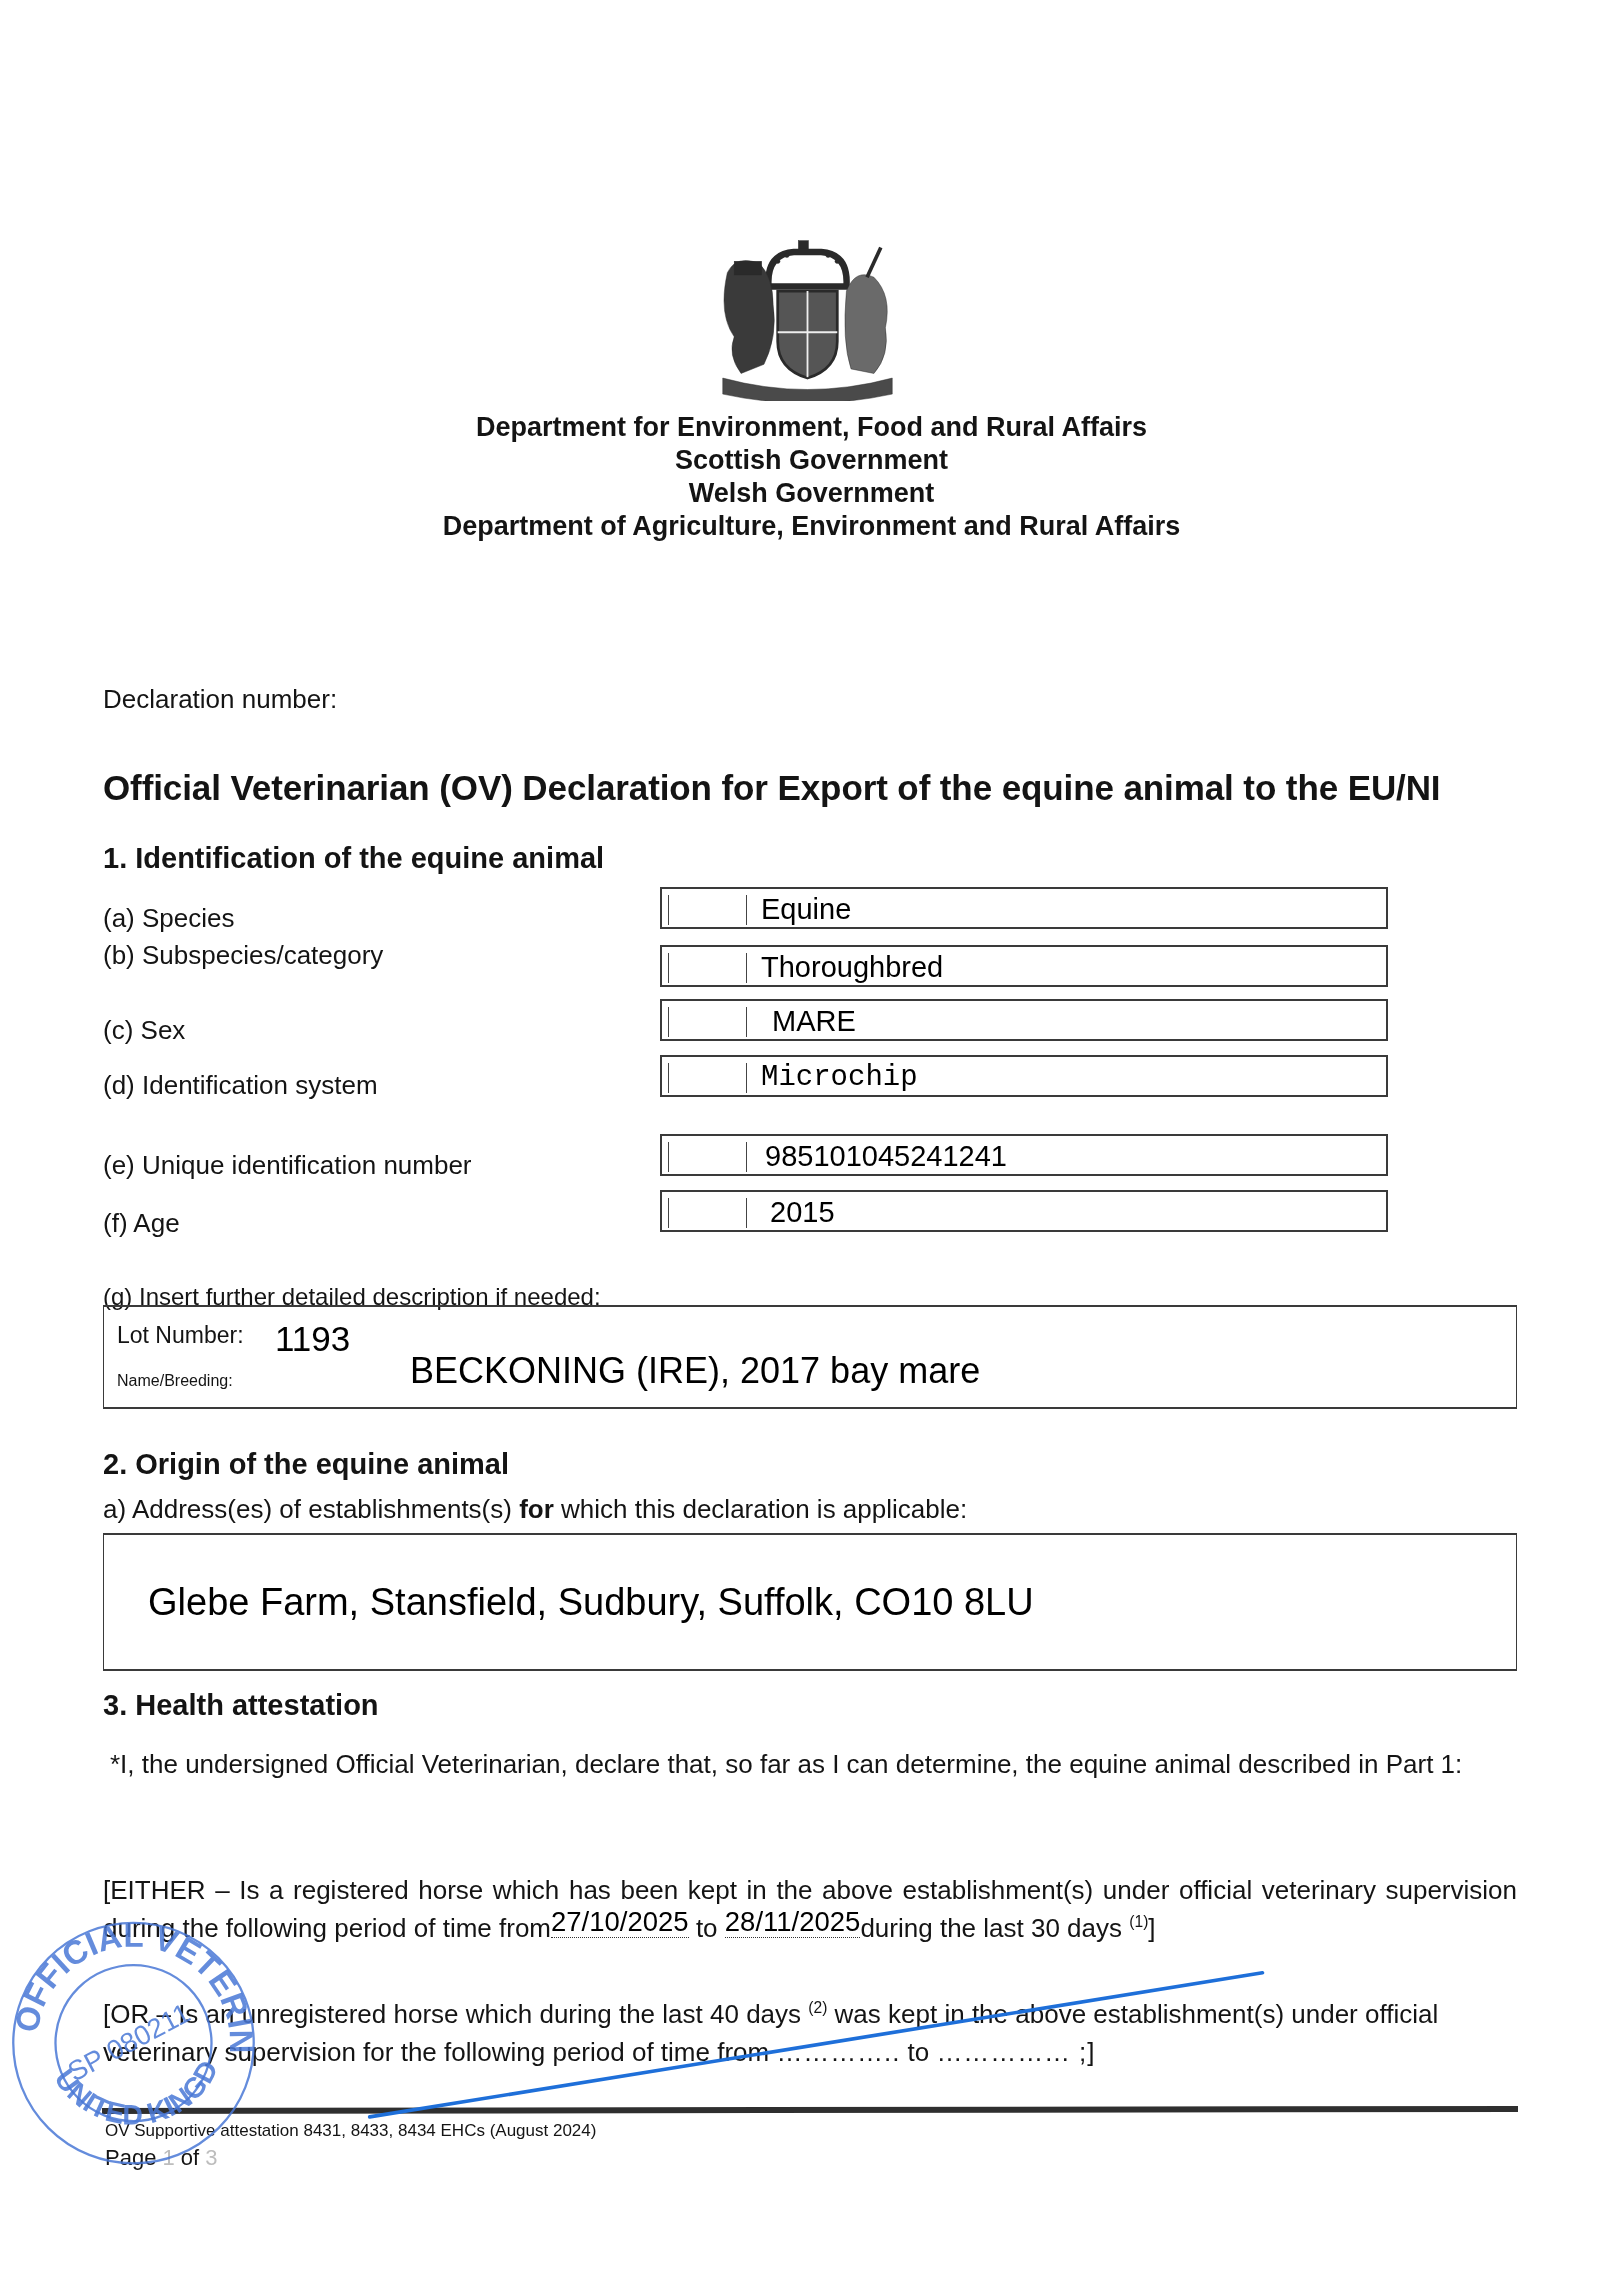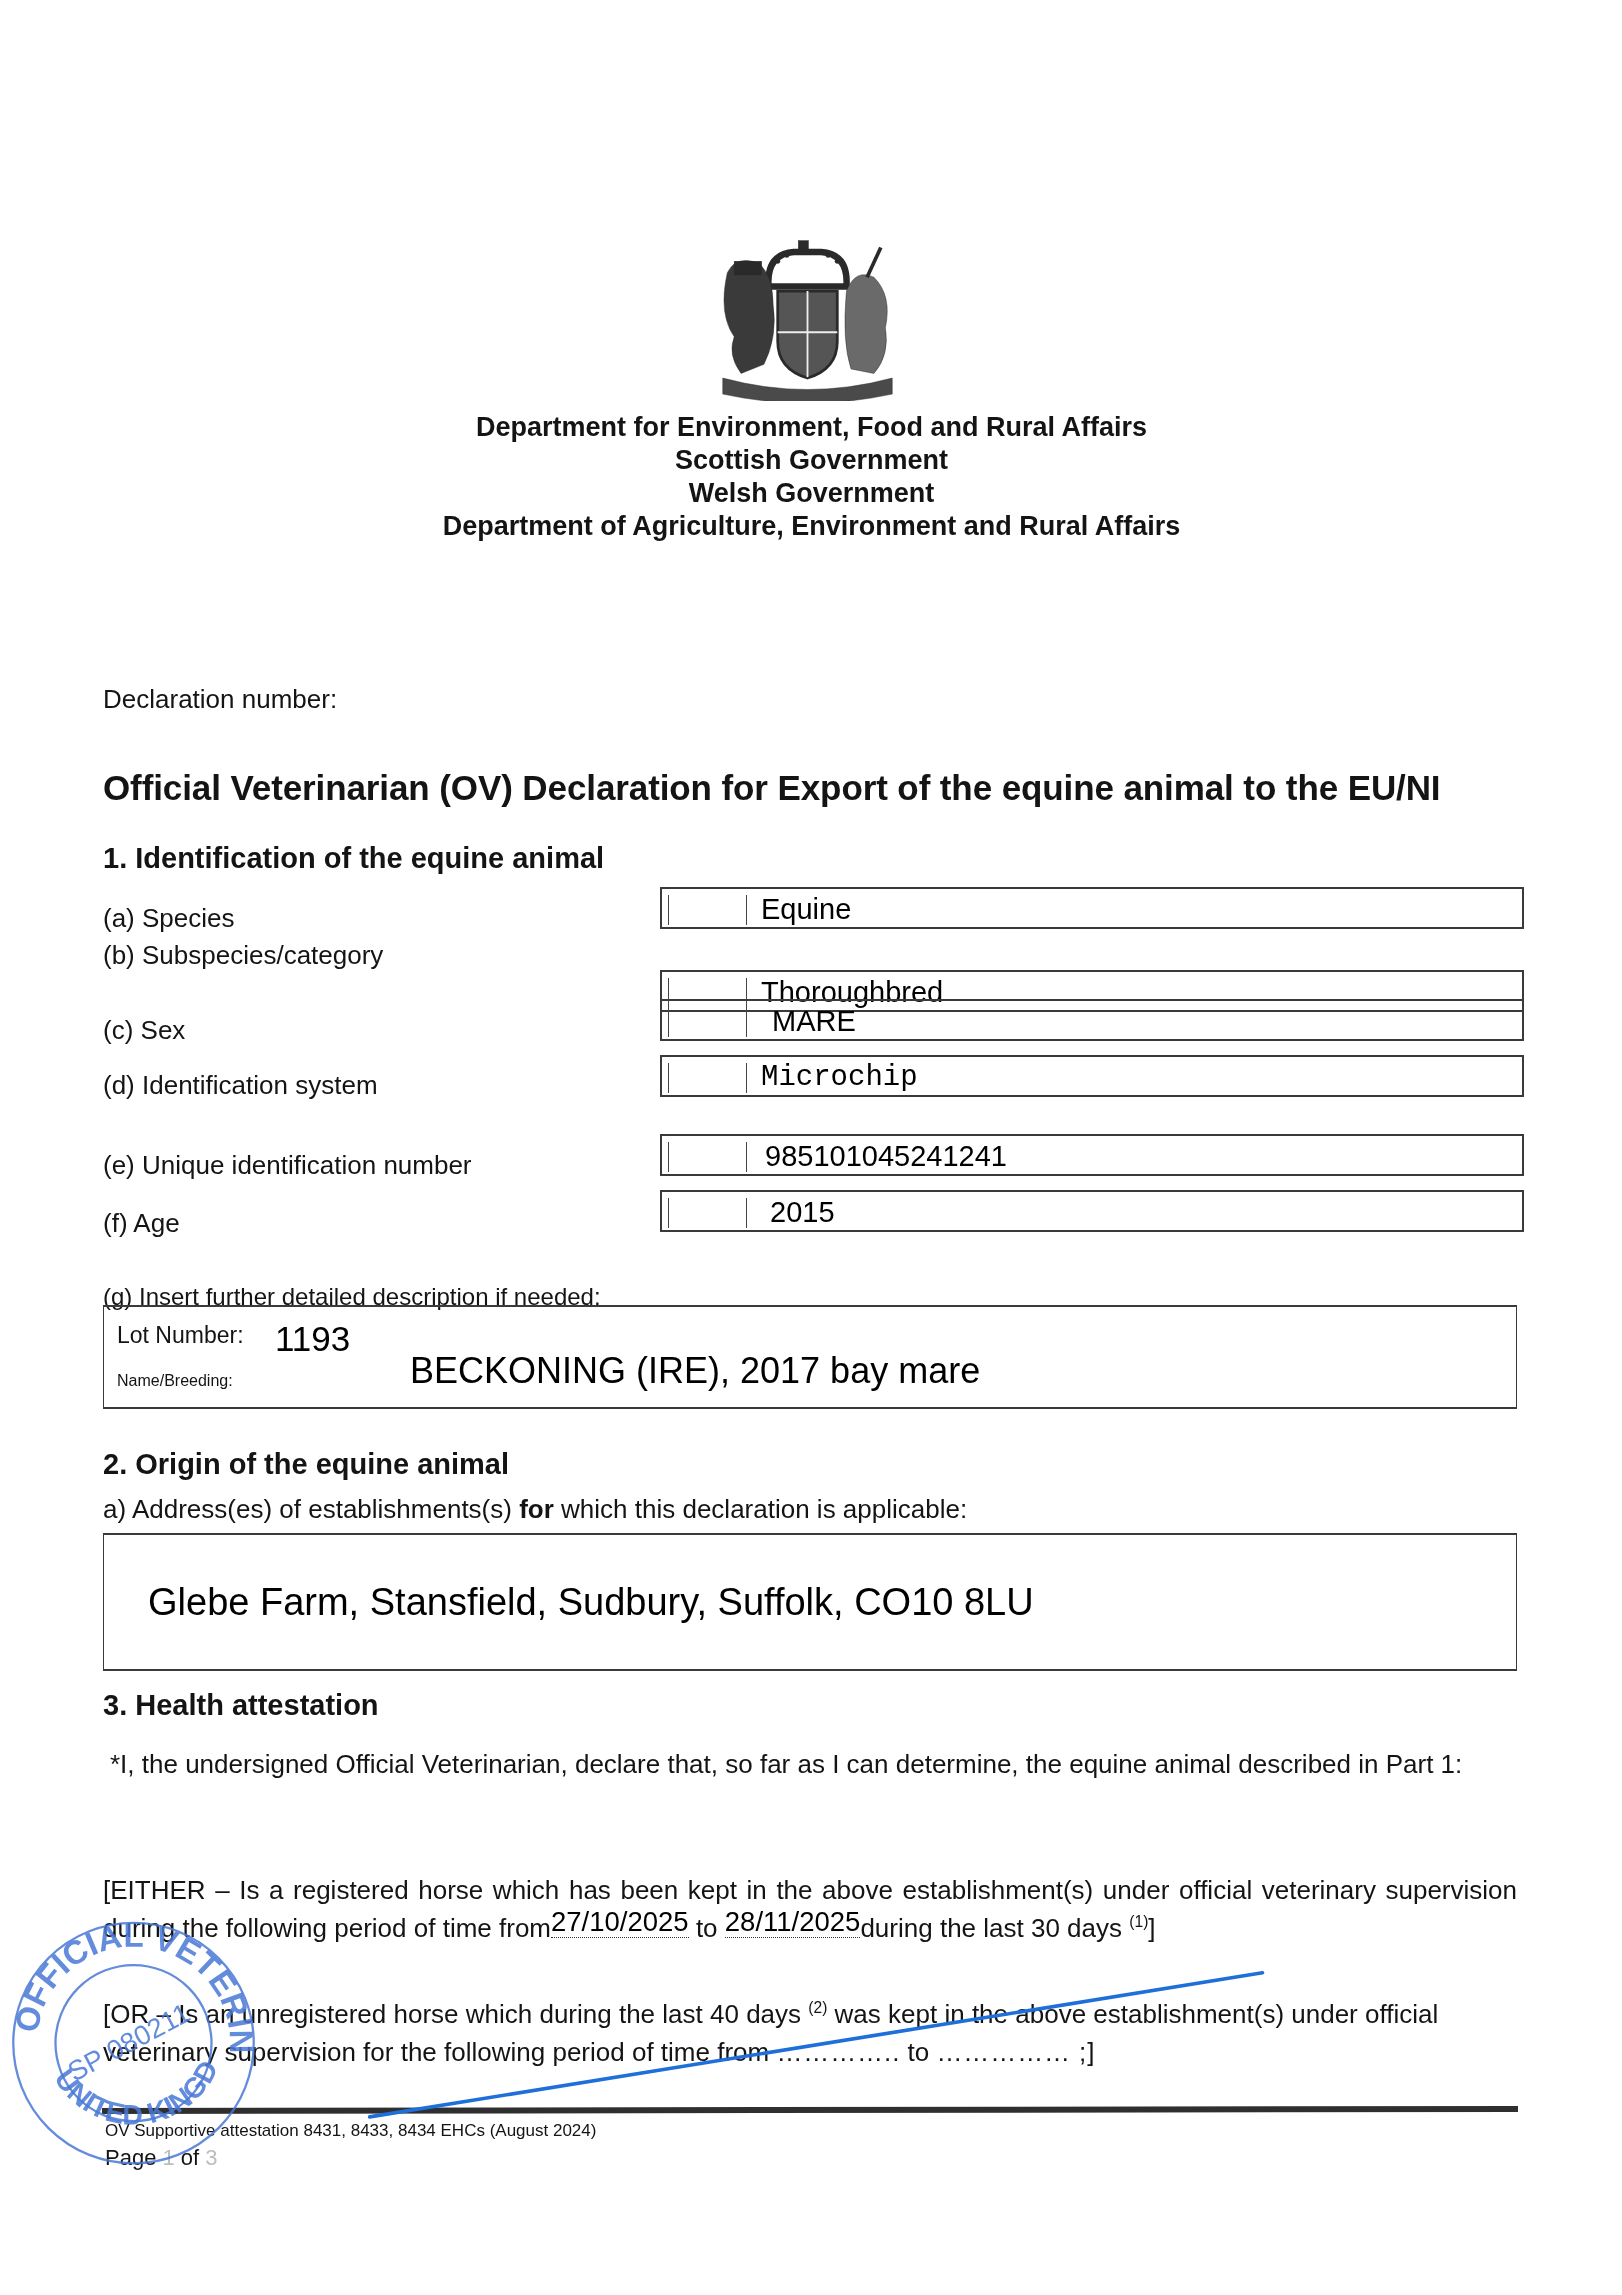--- a/index.html
+++ b/index.html
@@ -11,21 +11,21 @@
   .crest { left: 709px; top: 236px; width: 197px; height: 165px; }
 
   
   .dept { left: 0; width: 1623px; text-align: center; font-weight: bold; font-size: 27px; line-height: 33px; }
 
   .decl-num { left: 103px; top: 684px; font-size: 26px; }
   .doc-title { left: 103px; top: 768px; font-size: 35px; font-weight: bold; letter-spacing: -0.1px; white-space: nowrap; }
   .sec-head { left: 103px; font-size: 29px; font-weight: bold; white-space: nowrap; }
 
   .field-label { left: 103px; font-size: 26px; white-space: nowrap; }
-  .field-box { left: 660px; width: 864px; height: 42px; border: 2.3px solid #3a3a3a; border-left-width: 2.3px; border-right-width: 2.3px; box-sizing: border-box; }
+  .field-box { left: 660px; width: 728px; height: 42px; border: 2.3px solid #3a3a3a; border-left-width: 2.3px; border-right-width: 2.3px; box-sizing: border-box; }
   .field-box .mark-l { position: absolute; left: 6.4px; top: 6.4px; width: 0.9px; height: 30px; background: #444; }
   .field-box .mark-r { position: absolute; left: 84px; top: 6.4px; width: 1.4px; height: 30px; background: #444; }
   .field-box .val { position: absolute; left: 99px; top: 3.7px; font-size: 29px; line-height: 33px; white-space: nowrap; color: #000; }
 
   .desc-label { left: 103px; top: 1283px; font-size: 24px; white-space: nowrap; }
   .desc-box { left: 103px; top: 1305px; width: 1414px; height: 104px; border: 2.3px solid #3a3a3a; border-left-width: 1.4px; border-right-width: 1.4px; box-sizing: border-box; }
   .lot-label { left: 117px; top: 1322px; font-size: 23px; }
   .lot-val { left: 275px; top: 1319px; font-size: 35px; color: #000; }
   .name-label { left: 117px; top: 1372px; font-size: 16px; }
   .name-val { left: 410px; top: 1350px; font-size: 36px; color: #000; white-space: nowrap; }
@@ -88,21 +88,21 @@
 <div class="abs sec-head" style="top:842px;">1. Identification of the equine animal</div>
 
 <div class="abs field-label" style="top:903px;">(a) Species</div>
 <div class="abs field-box" style="top:887px;">
   <span class="mark-l"></span>
   <span class="mark-r"></span>
   <span class="val">Equine</span>
 </div>
 
 <div class="abs field-label" style="top:940px;">(b) Subspecies/category</div>
-<div class="abs field-box" style="top:970px;">
+<div class="abs field-box" style="top:945px;">
   <span class="mark-l"></span>
   <span class="mark-r"></span>
   <span class="val">Thoroughbred</span>
 </div>
 
 <div class="abs field-label" style="top:1015px;">(c) Sex</div>
 <div class="abs field-box" style="top:999px;">
   <span class="mark-l"></span>
   <span class="mark-r"></span>
   <span class="val" style="left:110px;">MARE</span>

